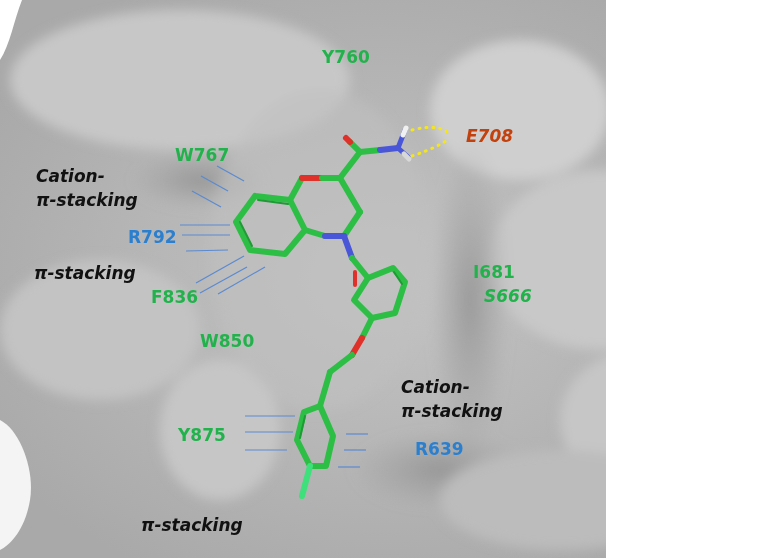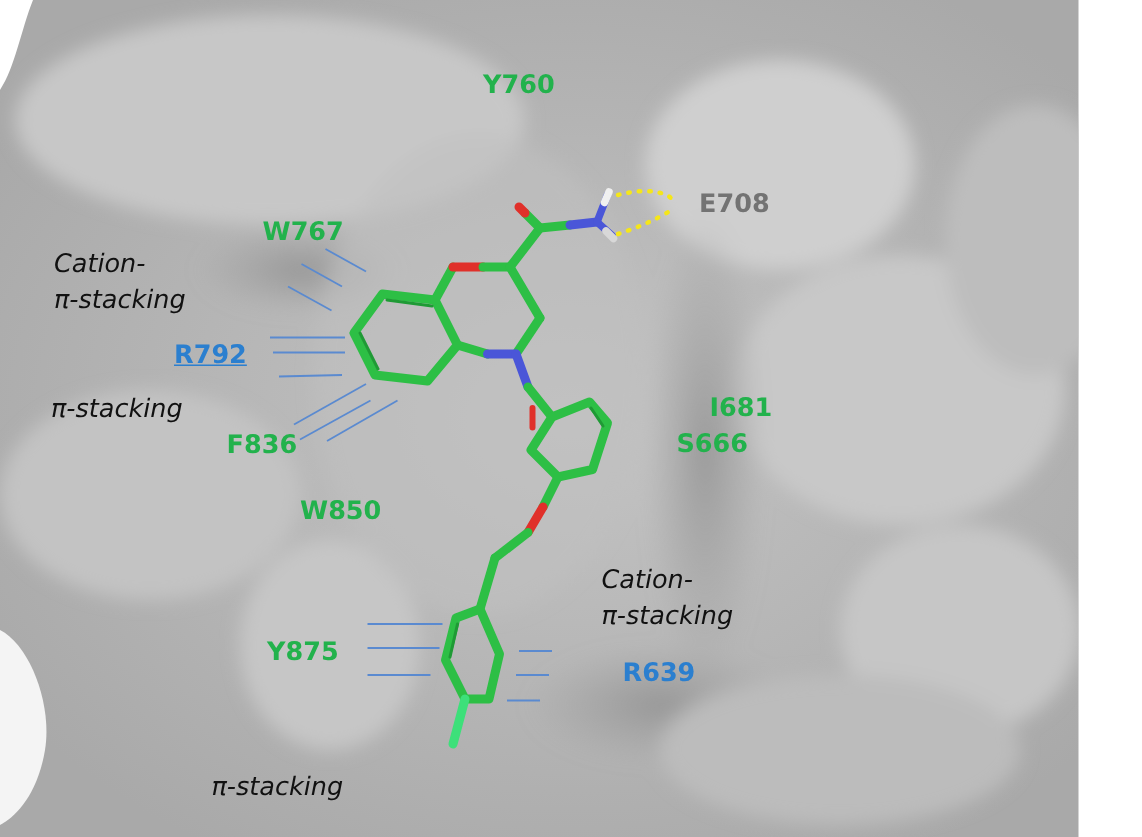--- a/index.html
+++ b/index.html
@@ -1,23 +1,23 @@
 <!DOCTYPE html>
 <html><head>
 <meta charset="utf-8">
 <style>
   html, body { margin:0; padding:0; }
   body { width:761px; height:558px; overflow:hidden; background:#ffffff; font-family:"Liberation Sans", sans-serif; }
-  .stage { position:relative; width:719px; height:558px; overflow:hidden; }
+  .stage { position:relative; width:606px; height:558px; overflow:hidden; }
   svg.bg { position:absolute; left:0; top:0; }
   .lbl { position:absolute; font-family:"DejaVu Sans", sans-serif; font-weight:bold; font-size:17px; letter-spacing:0px; white-space:nowrap; }
   .res-green { color:#1db954; color:#22b24c; }
   .res-blue { color:#2b7fcf; }
-  .res-red { color:#737373; }
-  .inter { position:absolute; font-family:"DejaVu Sans", sans-serif; font-style:italic; font-weight:normal; font-size:17px; color:#111; line-height:24px; white-space:nowrap; }
+  .res-red { color:#c2410c;font-style:italic; }
+  .inter { position:absolute; font-family:"DejaVu Sans", sans-serif; font-style:italic; font-weight:bold; font-size:17px; color:#111; line-height:24px; white-space:nowrap; }
 </style>
 </head>
 <body>
 
 <div class="stage">
   <svg class="bg" width="761" height="558" viewBox="0 0 761 558">
     <defs>
       <radialGradient id="g1" cx="50%" cy="50%" r="60%">
         <stop offset="0%" stop-color="#c4c4c4"></stop>
         <stop offset="100%" stop-color="#a9a9a9"></stop>
@@ -124,23 +124,23 @@
         <polyline points="320,406 304,412 297,440 310,466 326,466 333,436 320,406"></polyline>
         <polyline points="305,416 300,438" stroke="#1f9a35" stroke-width="2"></polyline>
       </g>
       <line x1="310" y1="466" x2="302" y2="496" stroke="#3de07a" stroke-width="6"></line>
     </g>
   </svg>
 
   <div class="lbl res-green" style="left:322px;top:47px;">Y760</div>
   <div class="lbl res-red" style="left:466px;top:126px;">E708</div>
   <div class="lbl res-green" style="left:159px;top:145px;margin-left:16px;">W767</div>
-  <div class="lbl res-blue" style="left:116px;top:227px;text-decoration:underline;">R792</div>
+  <div class="lbl res-blue" style="left:128px;top:227px;">R792</div>
   <div class="lbl res-green" style="left:473px;top:230px;margin-top:32px;">I681</div>
-  <div class="lbl res-green" style="left:451px;top:286px;">S666</div>
+  <div class="lbl res-green" style="left:484px;top:286px;font-style:italic;">S666</div>
   <div class="lbl res-green" style="left:151px;top:287px;">F836</div>
   <div class="lbl res-green" style="left:200px;top:331px;">W850</div>
   <div class="lbl res-green" style="left:178px;top:425px;text-align:center;">Y875</div>
   <div class="lbl res-blue" style="left:415px;top:439px;">R639</div>
 
   <div class="inter" style="left:36px;top:164px;">
     <div>Cation-</div>
     <div>π-stacking</div>
   </div>
   <div class="inter" style="left:34px;top:261px;">

